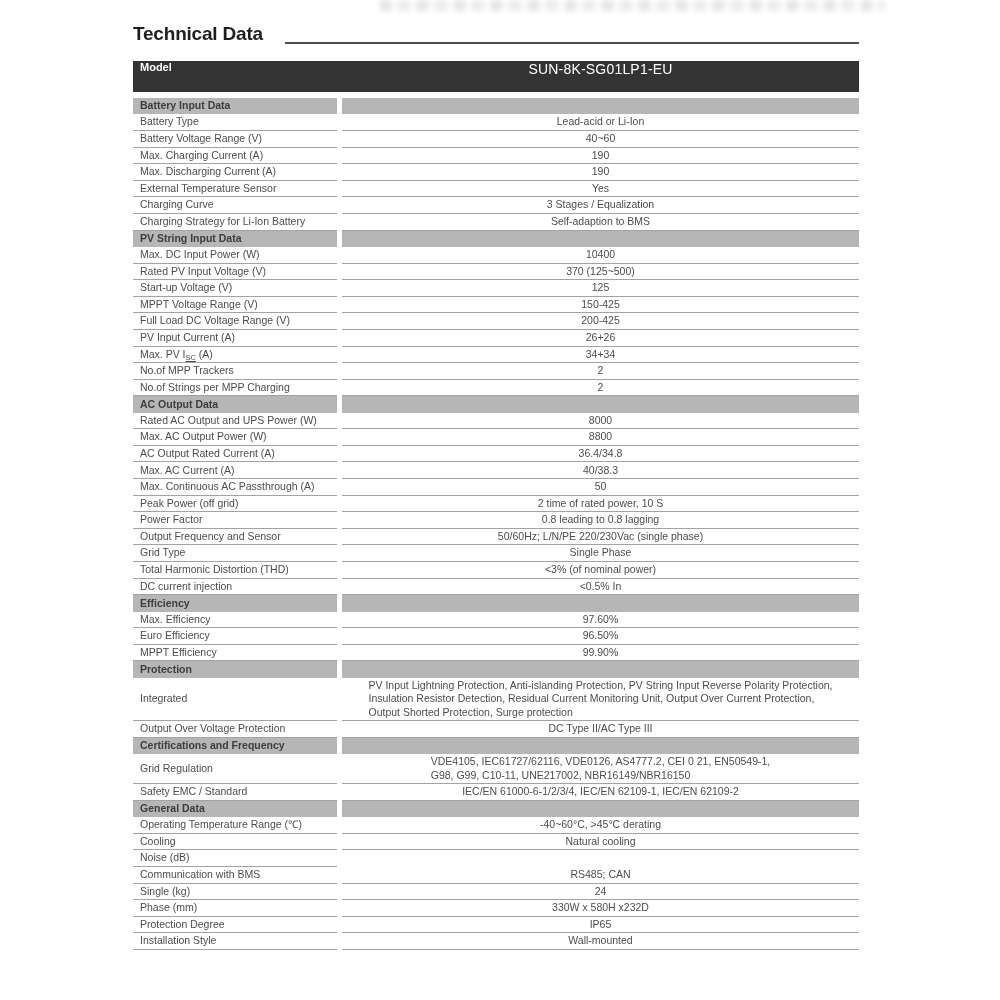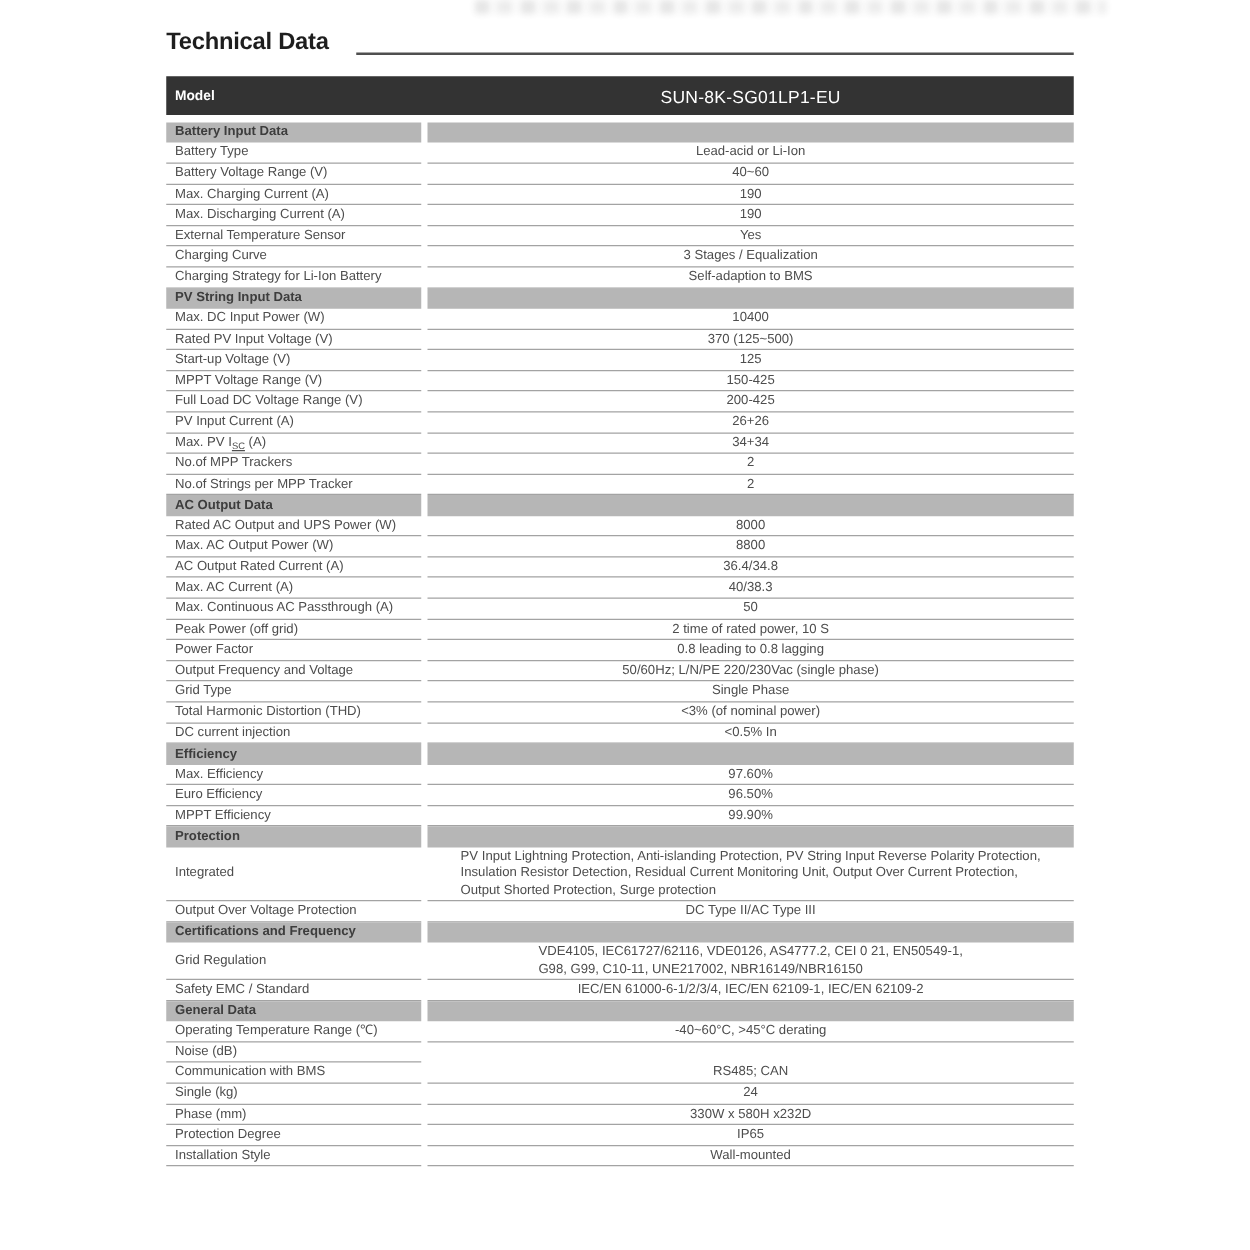--- a/index.html
+++ b/index.html
@@ -56,21 +56,21 @@
     left: 152px;
     right: 0;
     bottom: 4px;
     border-bottom: 2.5px solid #4f4f4f;
   }
   .model-bar {
     margin-top: 13px;
     height: 31px;
     background: var(--header-bar, #333333);
     display: flex;
-    align-items: center;
+    align-items: flex-start;
     color: #ffffff;
   }
   .model-label {
     width: 209px;
     box-sizing: border-box;
     padding-left: 7px;
     font-size: 11px;
     font-weight: 700;
   }
   .model-value {
@@ -273,21 +273,21 @@
         <div class="row">
           <div class="cl">
             <span>No.of MPP Trackers</span>
           </div>
           <div class="cv">
             <span>2</span>
           </div>
         </div>
         <div class="row">
           <div class="cl">
-            <span>No.of Strings per MPP Tracker</span>
+            <span>No.of Strings per MPP Charging</span>
           </div>
           <div class="cv">
             <span>2</span>
           </div>
         </div>
         <div class="row section">
           <div class="cl">AC Output Data</div>
           <div class="cv"></div>
         </div>
         <div class="row">
@@ -341,21 +341,21 @@
         <div class="row">
           <div class="cl">
             <span>Power Factor</span>
           </div>
           <div class="cv">
             <span>0.8 leading to 0.8 lagging</span>
           </div>
         </div>
         <div class="row">
           <div class="cl">
-            <span>Output Frequency and Voltage</span>
+            <span>Output Frequency and Sensor</span>
           </div>
           <div class="cv">
             <span>50/60Hz; L/N/PE 220/230Vac (single phase)</span>
           </div>
         </div>
         <div class="row">
           <div class="cl">
             <span>Grid Type</span>
           </div>
           <div class="cv">
@@ -452,20 +452,28 @@
         <div class="row section">
           <div class="cl">General Data</div>
           <div class="cv"></div>
         </div>
         <div class="row">
           <div class="cl">
             <span>Operating Temperature Range (℃)</span>
           </div>
           <div class="cv">
             <span>-40~60°C, &gt;45°C derating</span>
+          </div>
+        </div>
+        <div class="row">
+          <div class="cl">
+            <span>Cooling</span>
+          </div>
+          <div class="cv">
+            <span>Natural cooling</span>
           </div>
         </div>
         <div class="row">
           <div class="cl">
             <span>Noise (dB)</span>
           </div>
         </div>
         <div class="row">
           <div class="cl">
             <span>Communication with BMS</span>

